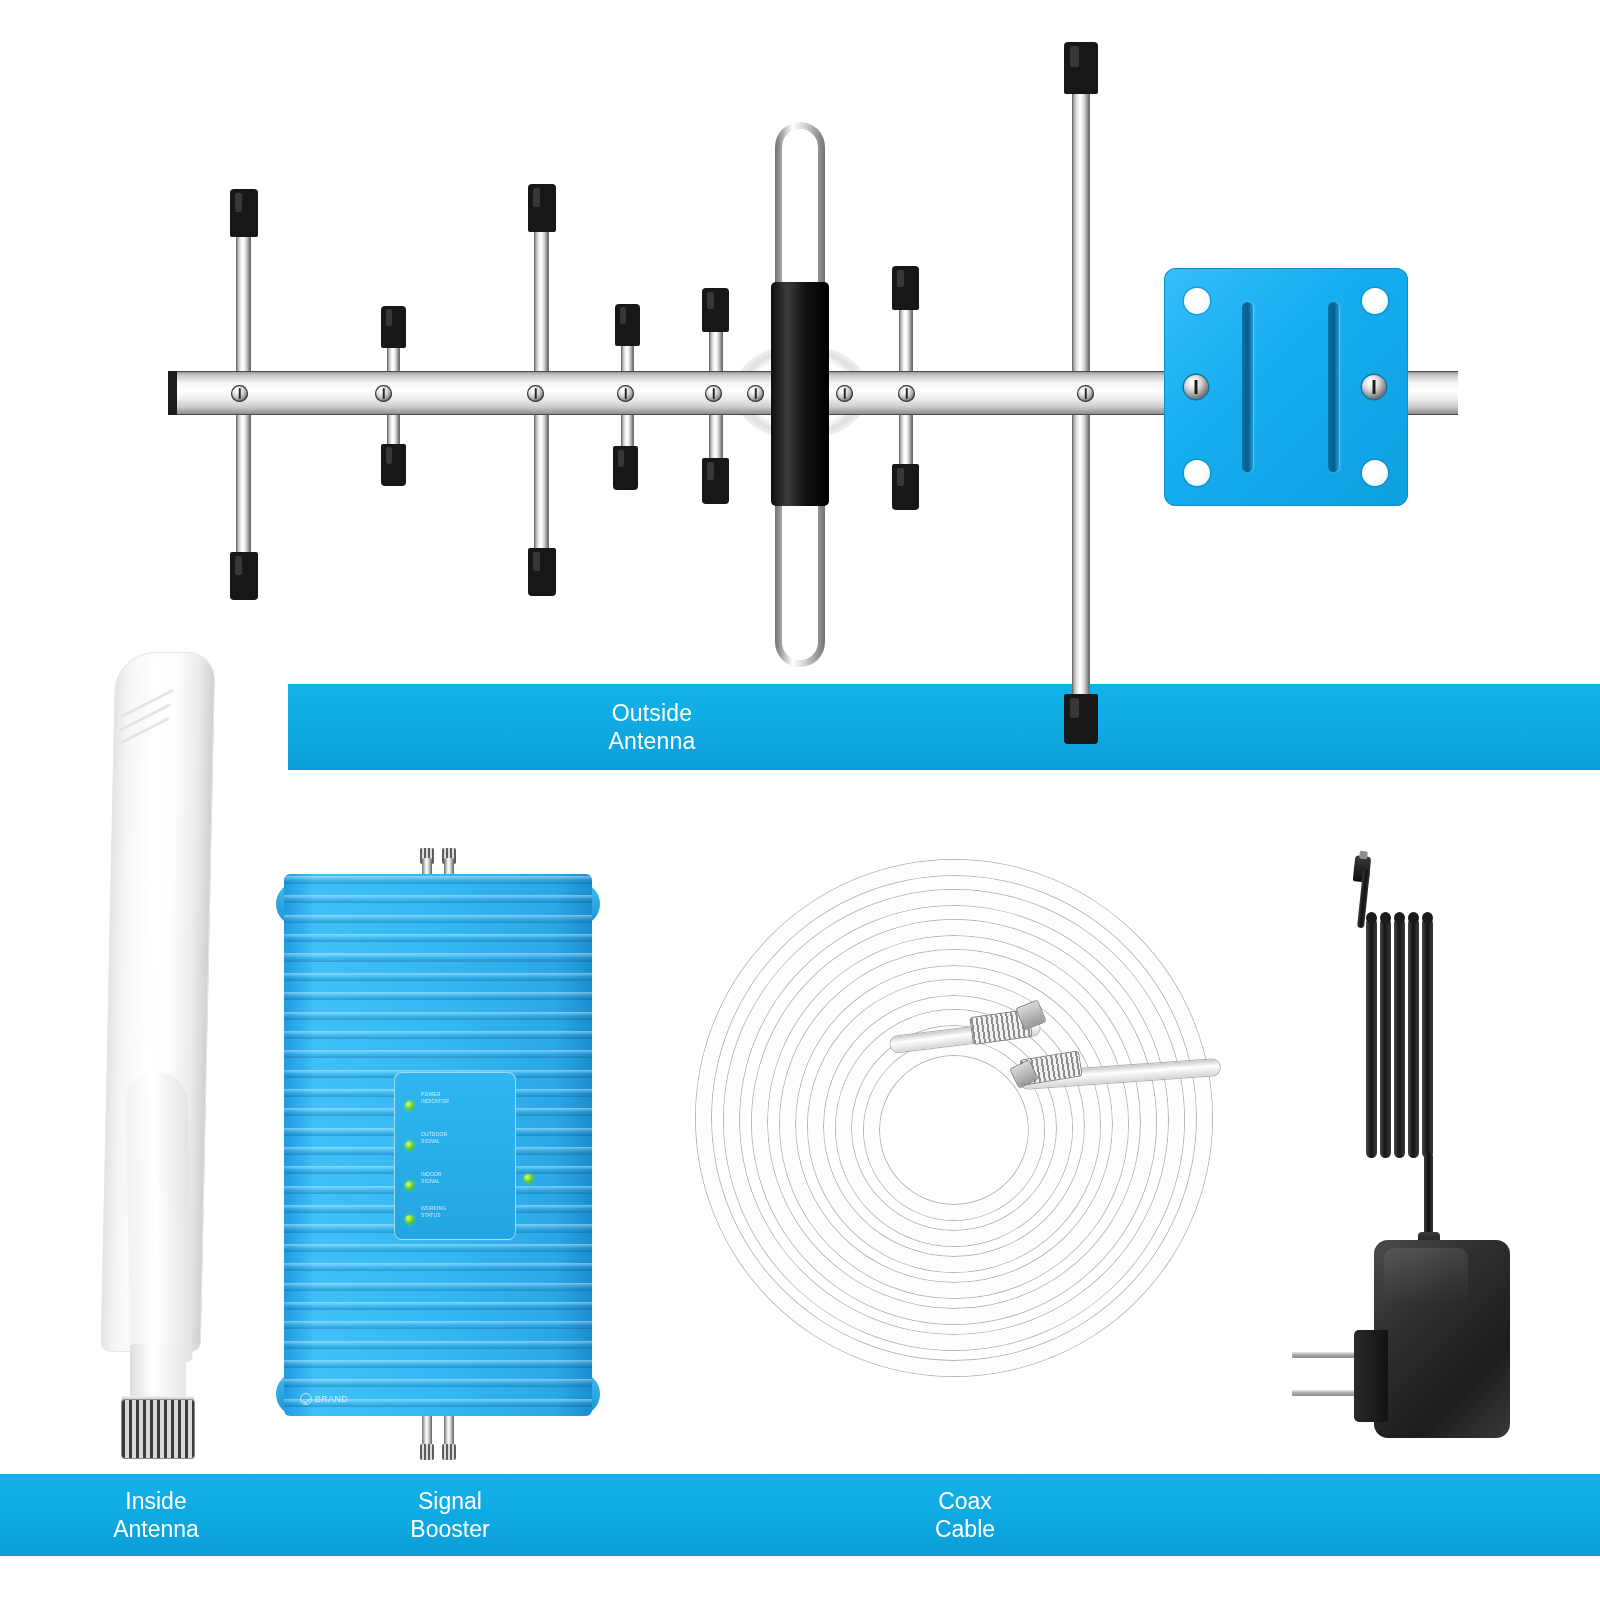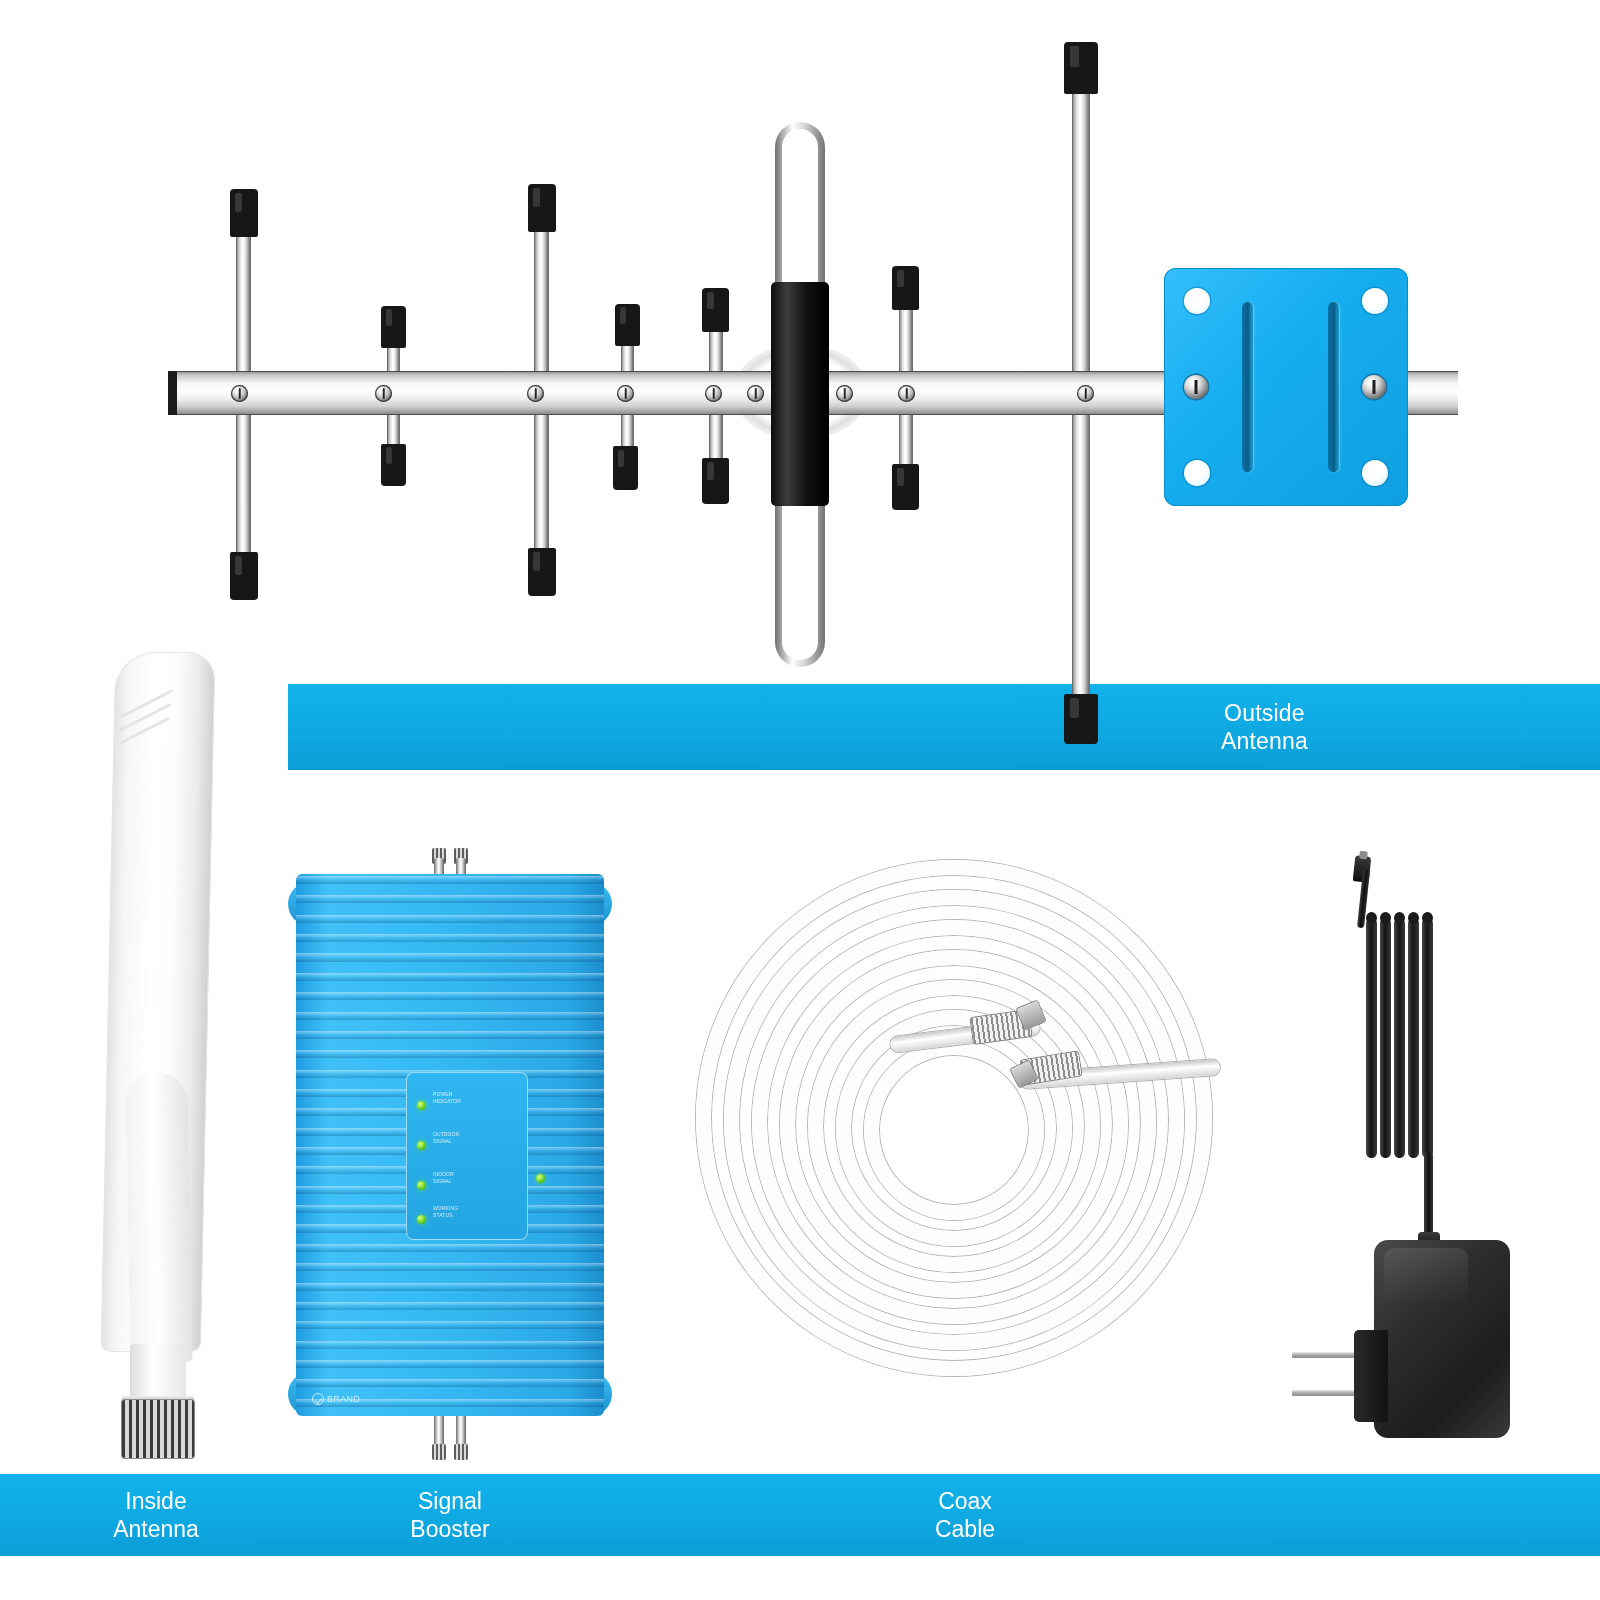--- a/index.html
+++ b/index.html
@@ -128,21 +128,21 @@
   }
   .bracket-screw::after{
     content:""; position:absolute; left:50%; top:20%; width:3px; height:60%;
     background:#1e1e1e; transform:translateX(-50%);
   }
 
   
   .banner {
     position: absolute;
     background: linear-gradient(to bottom, #12b2ea 0%, #0fa9e2 55%, #0c9dd6 100%);
-    display: flex; align-items: center; justify-content: flex-end;
+    display: flex; align-items: center; justify-content: center;
   }
   .banner-label {
     color: #ffffff;
     font-size: 23px;
     line-height: 1.22;
     text-align: center;
     letter-spacing: .2px;
     white-space: pre-line;
   }
   #banner-outside { left: 288px; top: 684px; width: 1312px; height: 86px; }
@@ -190,21 +190,21 @@
         #3a3a3a 0px, #3a3a3a 3px, #d8d8d8 3px, #d8d8d8 7px);
     border-radius: 3px;
     box-shadow: 0 0 0 1px #8c8c8c;
   }
   .ia-conn-band {
     position:absolute; left:36px; width:72px; height:8px;
     background: linear-gradient(to bottom,#f2f2f2,#9f9f9f);
   }
 
   
-  #booster { position:absolute; left:282px; top:848px; width:336px; height:620px; }
+  #booster { position:absolute; left:270px; top:848px; width:336px; height:620px; }
   .bo-case {
     position:absolute; left:14px; top:26px; width:308px; height:542px;
     background: linear-gradient(to right, #1f9be0 0%, #3fc0f7 10%, #35b8f2 50%, #2aa8e6 88%, #1c8ecd 100%);
     border-radius: 6px;
     overflow:hidden;
   }
   .fin {
     position:absolute; left:0; width:100%; height:8px;
     background: linear-gradient(to bottom, rgba(255,255,255,.42), rgba(255,255,255,.05) 45%, rgba(0,70,115,.30));
   }

